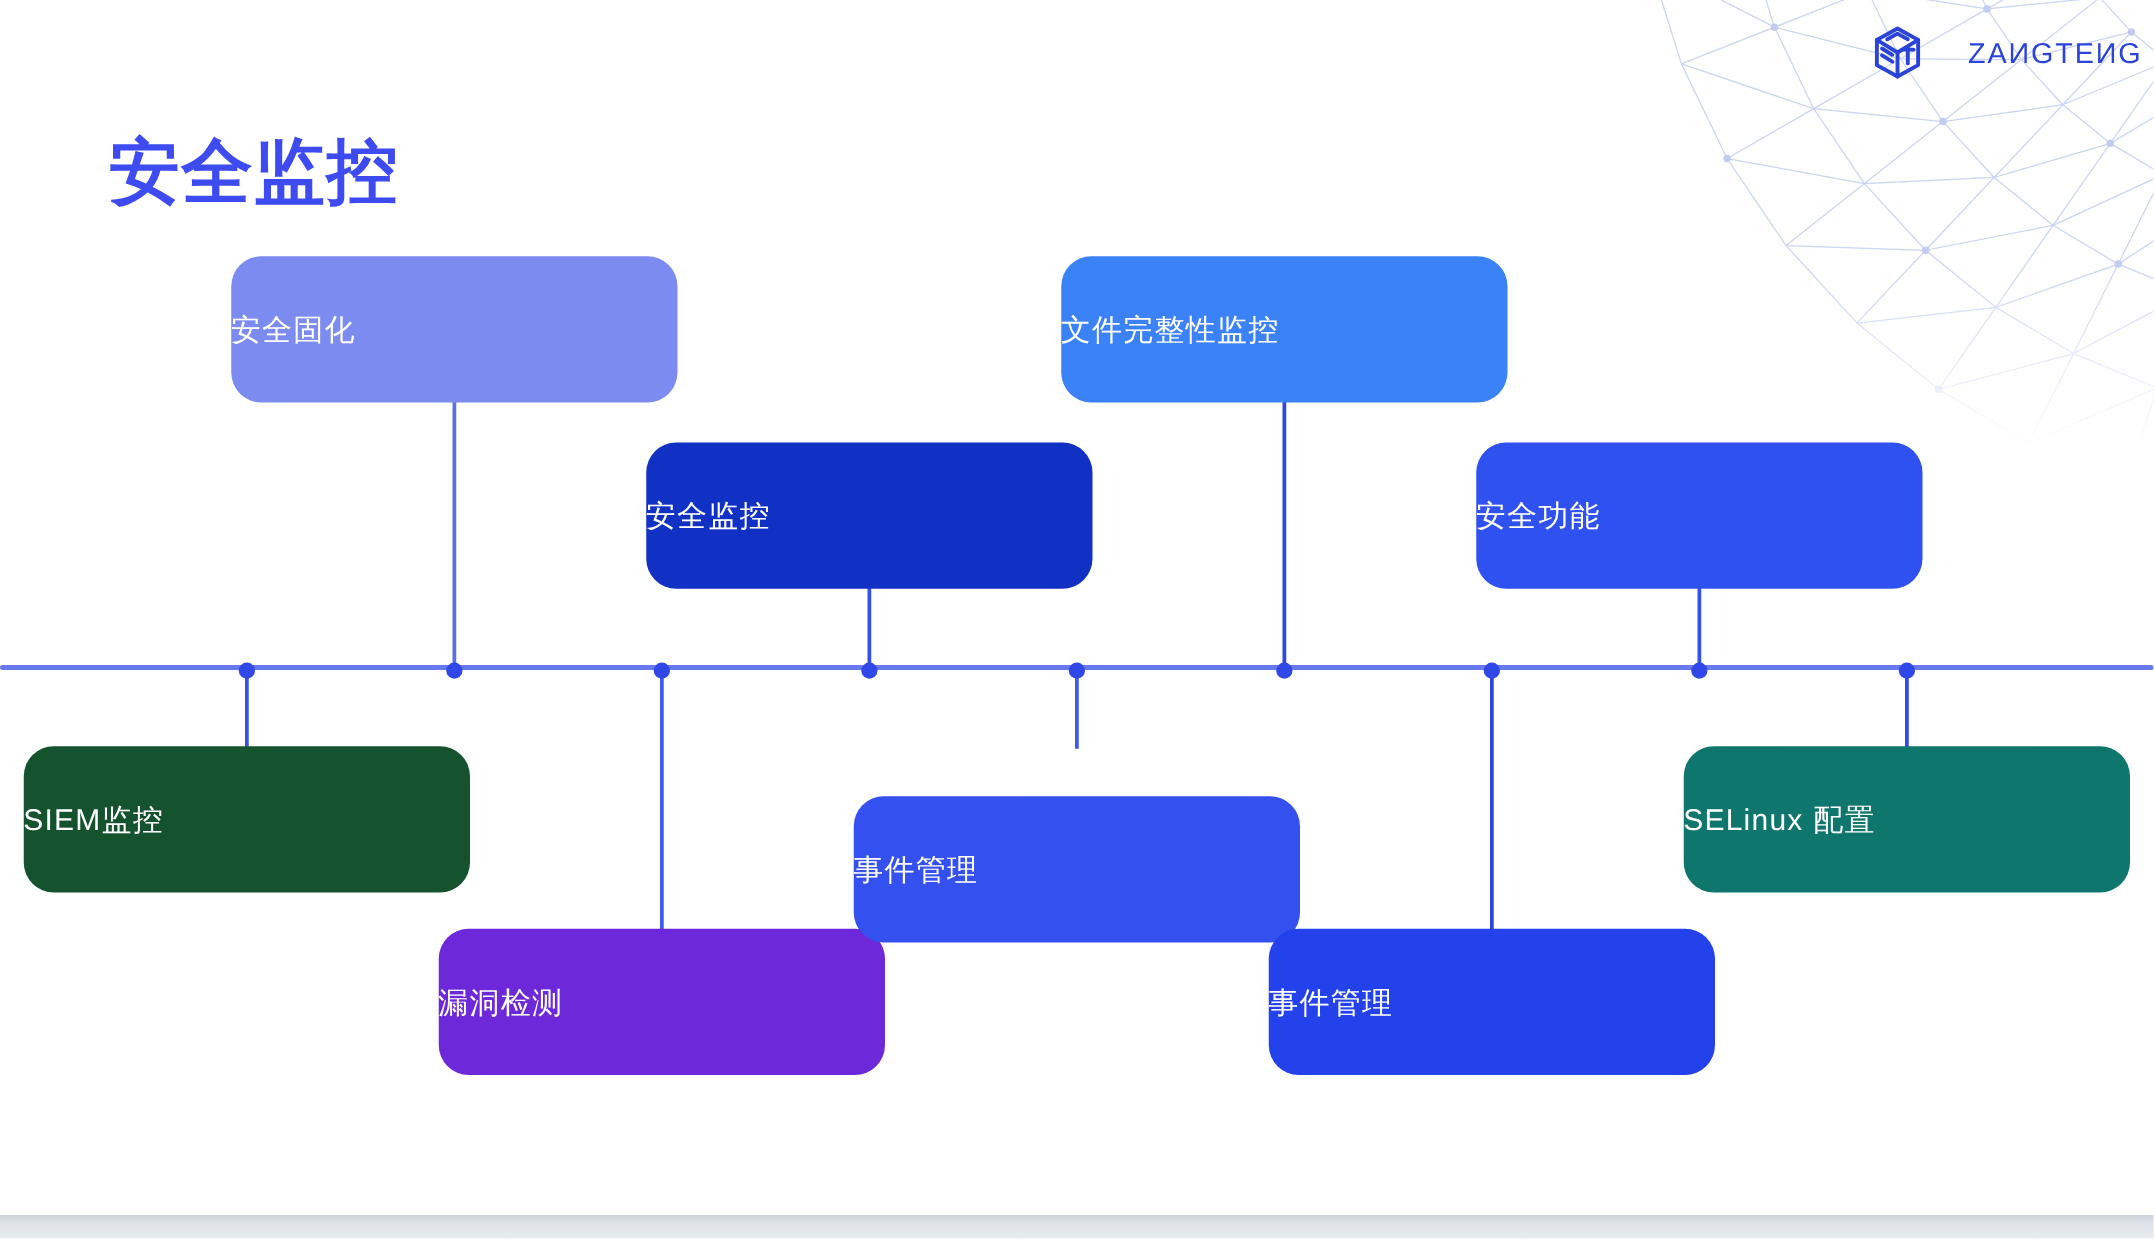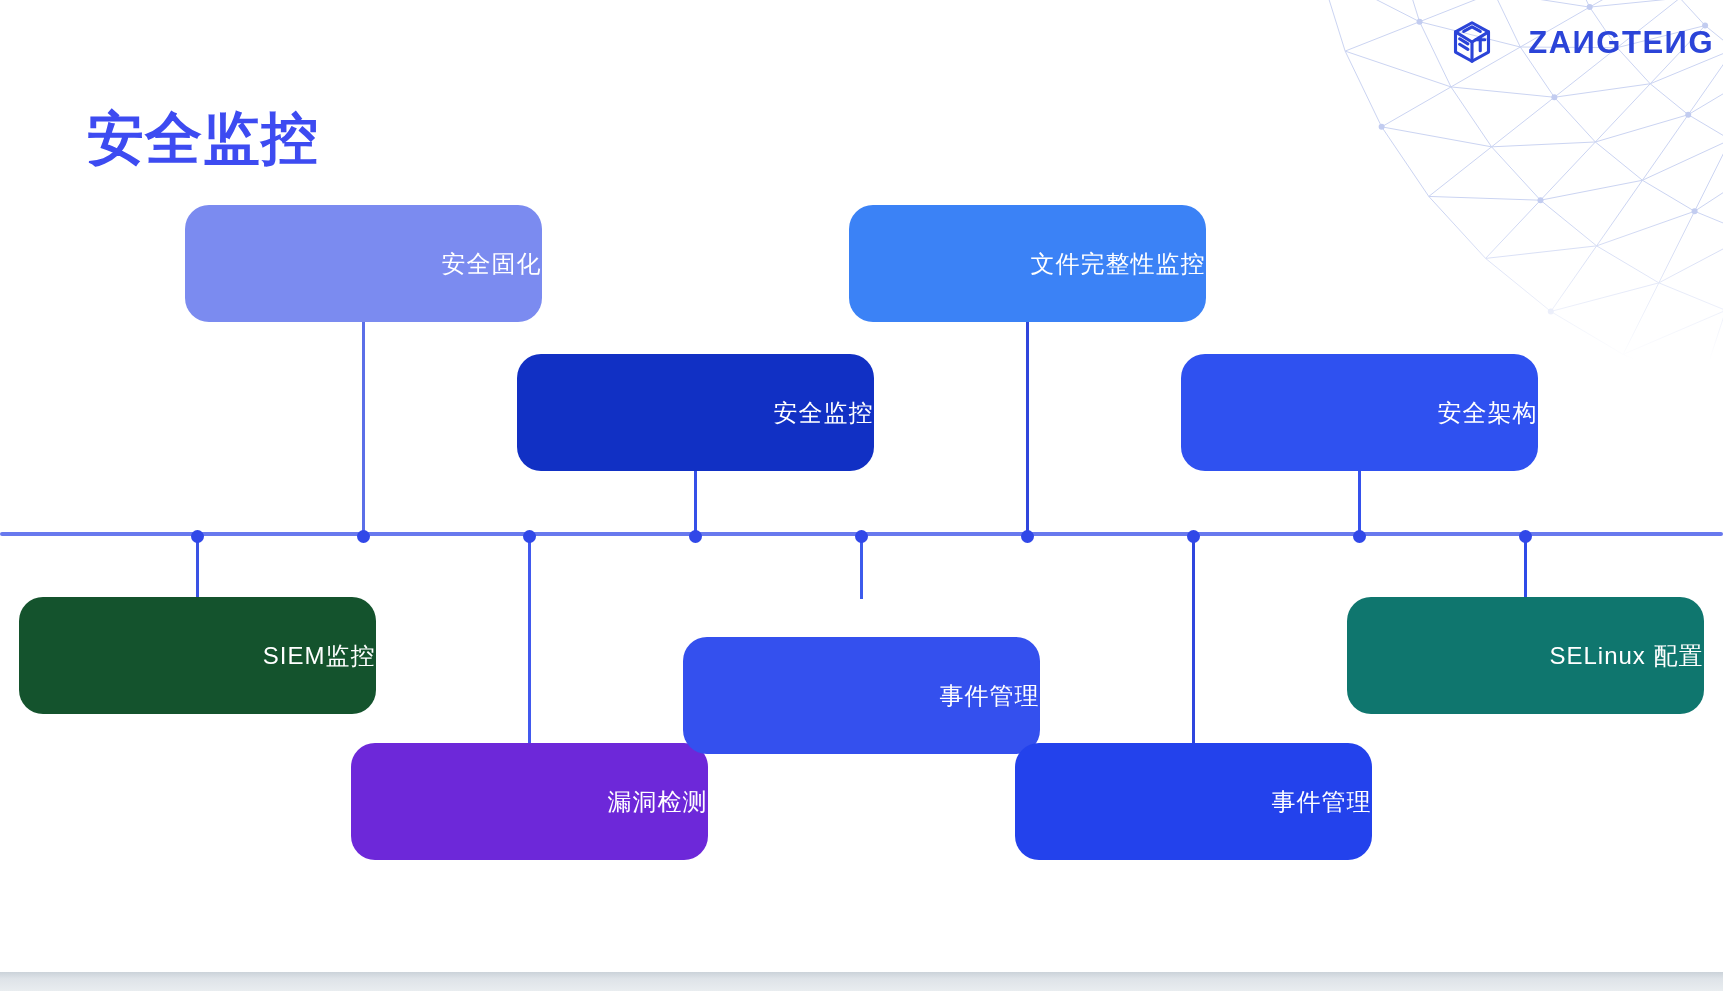--- a/index.html
+++ b/index.html
@@ -15,37 +15,37 @@
     font-size:57px;font-weight:900;line-height:1.15;
     letter-spacing:1px;
   }
   .brand{
     position:absolute;top:20px;right:9px;
     display:flex;align-items:center;gap:10px;
     z-index:5;
   }
   .brand svg{display:block;}
   .wordmark{
-    font-size:31px;font-weight:700;letter-spacing:1.5px;
+    font-size:23px;font-weight:400;letter-spacing:1.5px;
     line-height:1;
     margin-left:24px;
   }
   .globe{
     position:absolute;top:0;right:0;width:680px;height:360px;
     z-index:1;pointer-events:none;
   }
   .axis{
     position:absolute;left:0;top:532px;width:1723px;height:4px;
     border-radius:2px;z-index:2;
   }
   .connector{position:absolute;width:3px;z-index:2;}
   .dot{position:absolute;width:13px;height:13px;border-radius:50%;z-index:3;}
   .node{
     position:absolute;width:357px;height:117px;border-radius:24px;
-    display:flex;align-items:center;justify-content:flex-end;
+    display:flex;align-items:center;justify-content:flex-start;
     z-index:4;
   }
   .node .label{
     color:#ffffff;font-size:24px;font-weight:400;letter-spacing:1px;
     white-space:nowrap;
   }
   .footer-bar{
     position:absolute;left:0;top:972px;width:1723px;height:19px;
     background:linear-gradient(180deg,#CBD2D9 0%,#DEE3E8 35%,#E9EDF0 100%);
     z-index:6;
@@ -313,21 +313,21 @@
         <span class="label">文件完整性监控</span>
       </div>
       <div class="connector" style="left: 1191.5px; background: rgb(46, 70, 222); top: 534px; height: 211px;"></div>
       <div class="dot" style="left: 1186.5px; top: 529.5px; background: rgb(49, 72, 232);"></div>
       <div class="node" style="left: 1014.5px; top: 743px; background: rgb(35, 66, 236);">
         <span class="label">事件管理</span>
       </div>
       <div class="connector" style="left: 1357.5px; background: rgb(53, 81, 236); top: 469px; height: 65px;"></div>
       <div class="dot" style="left: 1352.5px; top: 529.5px; background: rgb(49, 72, 232);"></div>
       <div class="node" style="left: 1180.5px; top: 354px; background: rgb(47, 81, 240);">
-        <span class="label">安全架构</span>
+        <span class="label">安全功能</span>
       </div>
       <div class="connector" style="left: 1523.5px; background: rgb(47, 75, 232); top: 534px; height: 65px;"></div>
       <div class="dot" style="left: 1518.5px; top: 529.5px; background: rgb(49, 72, 232);"></div>
       <div class="node" style="left: 1346.5px; top: 597px; background: #0f766e;">
         <span class="label">SELinux 配置</span>
       </div>
     </div>
 
   <div class="footer-bar"></div>
 

